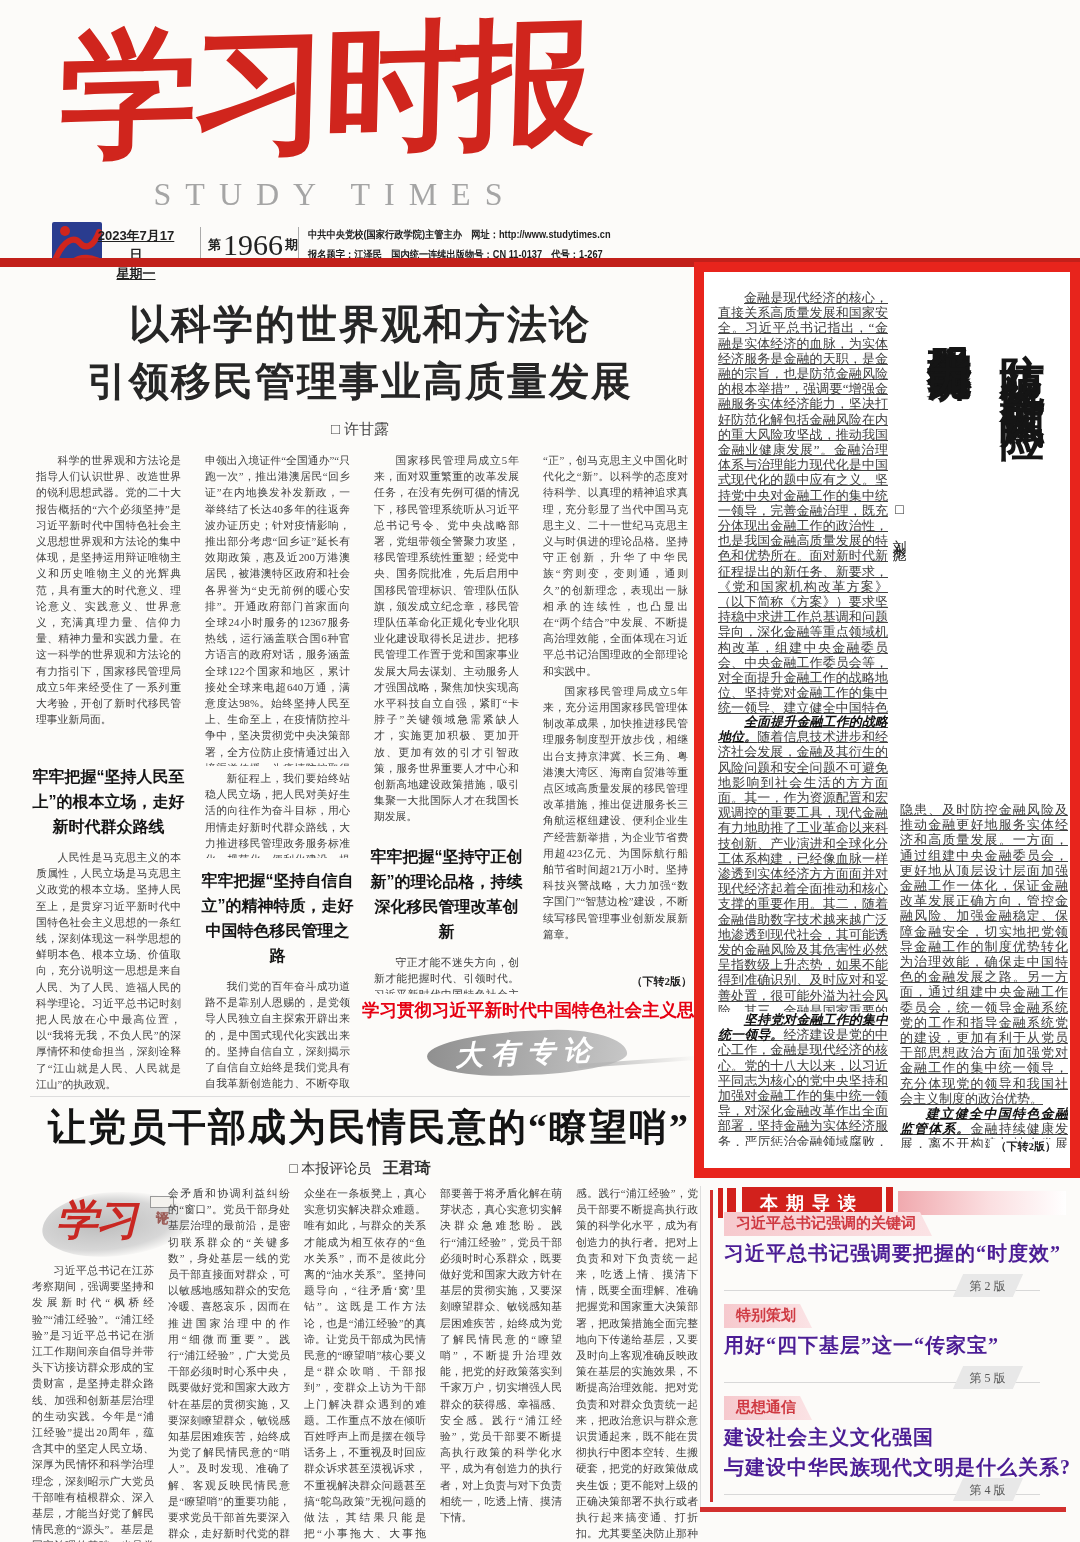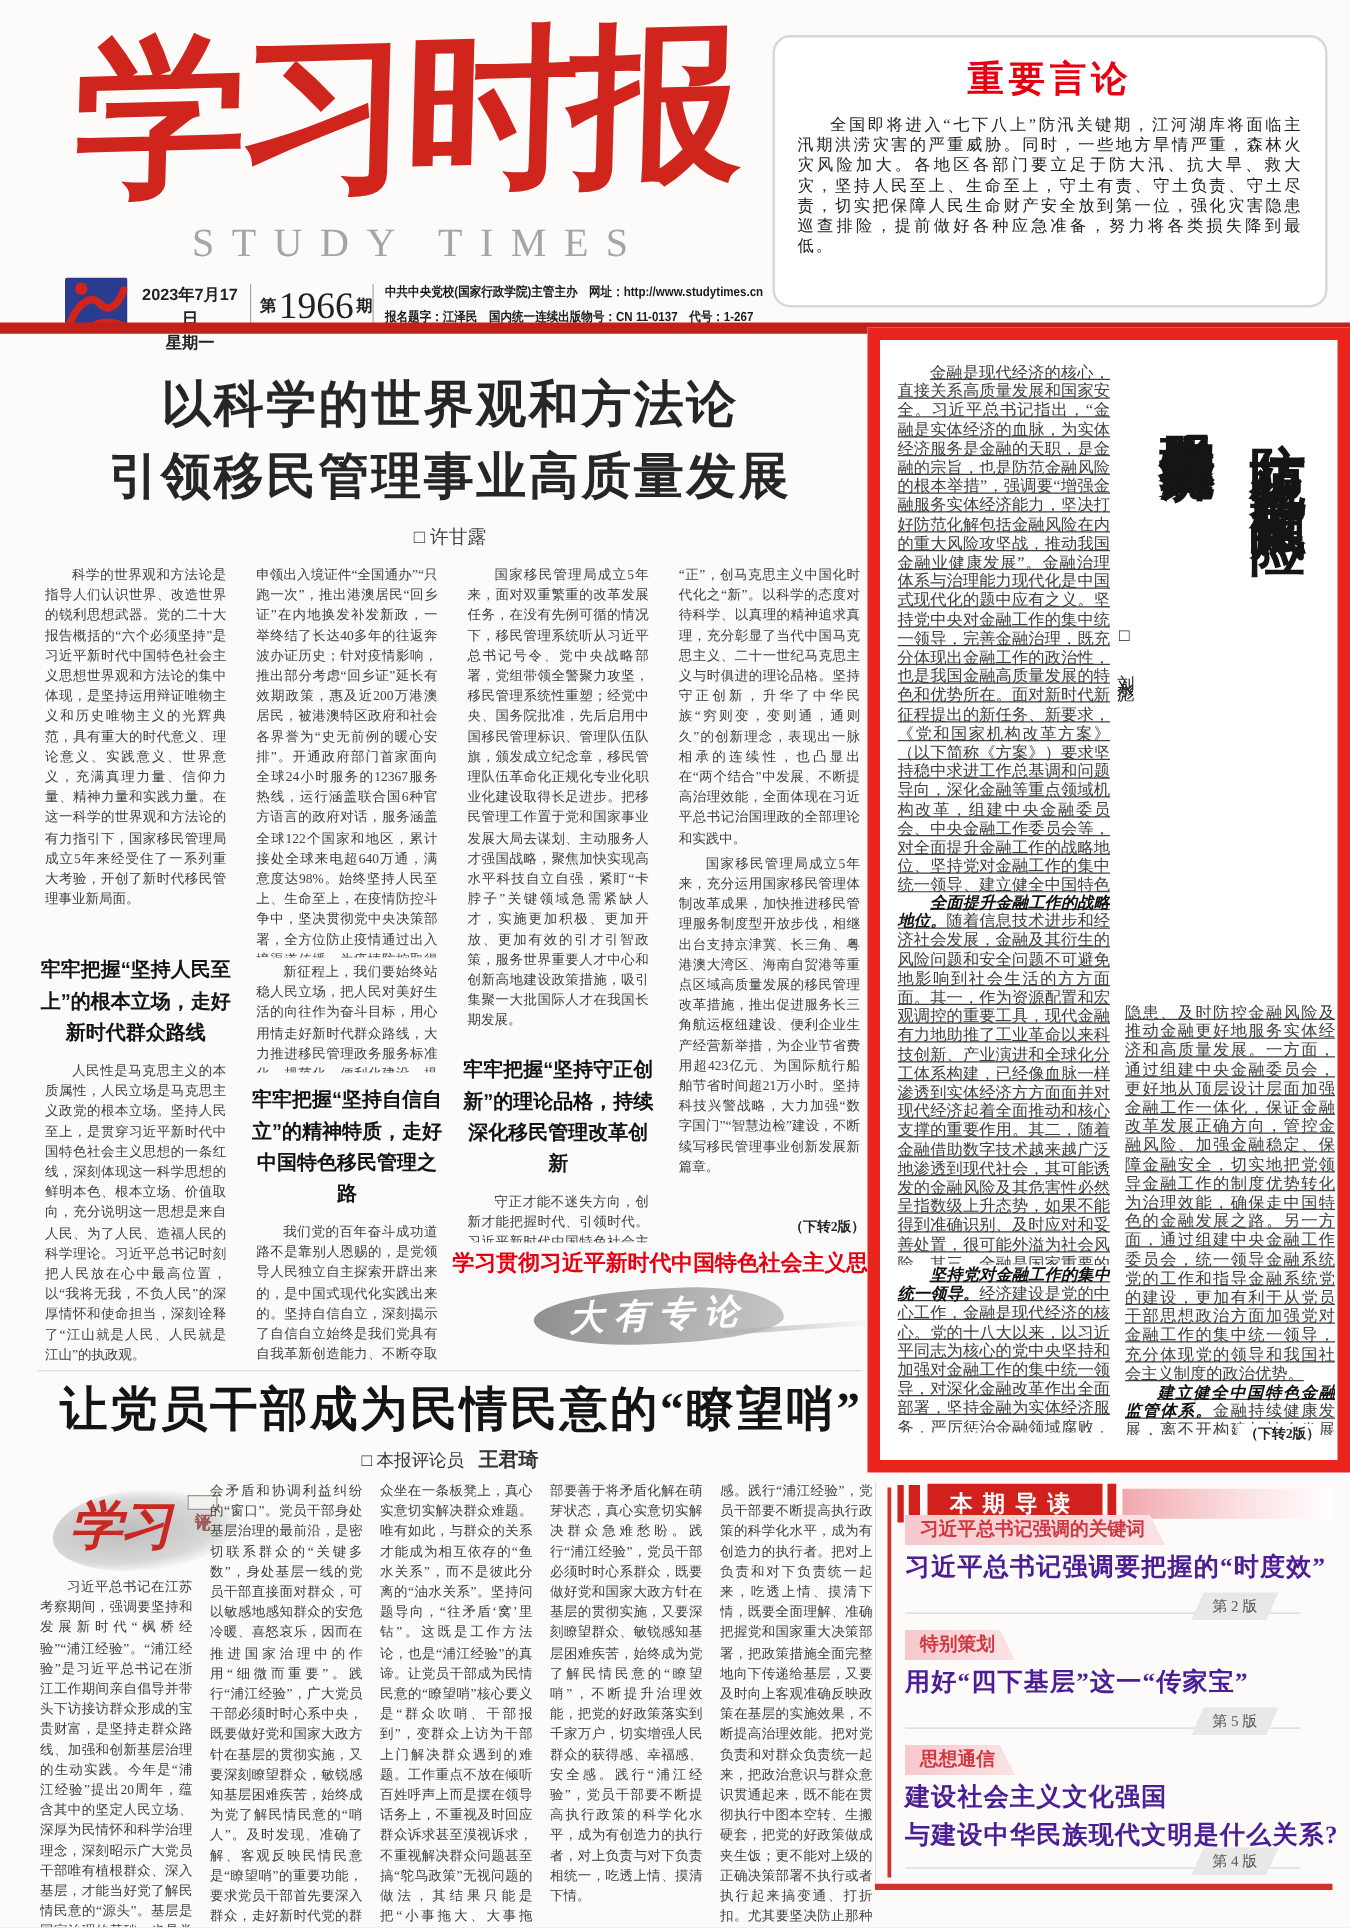--- a/index.html
+++ b/index.html
@@ -12,22 +12,22 @@
     color:#d0251d;letter-spacing:-6px;transform:rotate(-1.5deg) skewX(-3deg);}
   .mast-sub{position:absolute;left:150px;top:176px;width:370px;text-align:center;
     font-family:"Liberation Serif",serif;font-size:32px;color:#a5a5a5;letter-spacing:14px;}
   .remarks{position:absolute;left:618px;top:28px;width:444px;height:218px;
     border:2px solid #d8d8d8;border-radius:14px;background:#fff;box-sizing:border-box;}
   .remarks-title{margin-top:14px;text-align:center;font-family:"Liberation Sans",sans-serif;
     font-weight:900;font-size:29px;color:#e60012;letter-spacing:4px;}
   .remarks-body{margin:8px 18px 0 18px;font-size:13px;line-height:16.2px;letter-spacing:1.6px;
     text-align:justify;text-indent:2em;color:#222;}
   .paper-logo{position:absolute;left:52px;top:222px;}
-  .date-block{position:absolute;left:110px;top:226px;width:84px;text-align:center;
-    font-family:"Liberation Sans",sans-serif;font-weight:bold;font-size:13px;line-height:19px;color:#222;}
+  .date-block{position:absolute;left:94px;top:226px;width:84px;text-align:center;
+    font-family:"Liberation Sans",sans-serif;font-weight:bold;font-size:13px;line-height:19px;color:#222;text-decoration:underline;}
   .vline{position:absolute;top:227px;width:1px;height:36px;background:#aaa;}
   .v1{left:200px;} .v2{left:298px;}
   .issue-block{position:absolute;left:208px;top:230px;display:flex;align-items:center;gap:2px;color:#222;}
   .issue-small{font-family:"Liberation Sans",sans-serif;font-weight:bold;font-size:13px;}
   .issue-big{font-family:"Liberation Serif",serif;font-size:30px;line-height:30px;}
   .pub-block{position:absolute;left:308px;top:224px;width:306px;
     font-family:"Liberation Sans",sans-serif;font-weight:bold;font-size:10.5px;line-height:20px;
     color:#1d1d1d;white-space:nowrap;transform:scaleX(0.88);transform-origin:left center;}
   .red-rule{position:absolute;left:0;top:258px;width:1080px;height:9px;background:#c2201a;}
 
@@ -132,24 +132,20 @@
   .g-bottomline{position:absolute;left:700px;top:1507px;width:366px;height:5px;background:#d2302e;}
 </style>
 </head>
 <body>
 
 <div class="page">
 
   <div class="mast-title">学习时报</div>
   <div class="mast-sub">STUDY TIMES</div>
 
-  <div class="remarks">
-    <div class="remarks-title">重要言论</div>
-    <p class="remarks-body">全国即将进入“七下八上”防汛关键期，江河湖库将面临主汛期洪涝灾害的严重威胁。同时，一些地方旱情严重，森林火灾风险加大。各地区各部门要立足于防大汛、抗大旱、救大灾，坚持人民至上、生命至上，守土有责、守土负责、守土尽责，切实把保障人民生命财产安全放到第一位，强化灾害隐患巡查排险，提前做好各种应急准备，努力将各类损失降到最低。</p>
-  </div>
 
   <svg class="paper-logo" width="50" height="44" viewBox="0 0 50 44">
     <rect x="0" y="0" width="50" height="44" rx="2" fill="#2a3c8f"></rect>
     <circle cx="13" cy="9" r="5" fill="#d0251d"></circle>
     <path d="M4 36 C 12 18, 22 14, 28 21 C 34 28, 42 24, 47 10" stroke="#d0251d" stroke-width="6" fill="none" stroke-linecap="round"></path>
     <path d="M20 40 C 28 34, 36 34, 46 38" stroke="#d0251d" stroke-width="5" fill="none" stroke-linecap="round"></path>
   </svg>
 
   <div class="date-block">
     <div>2023年7月17日</div>

